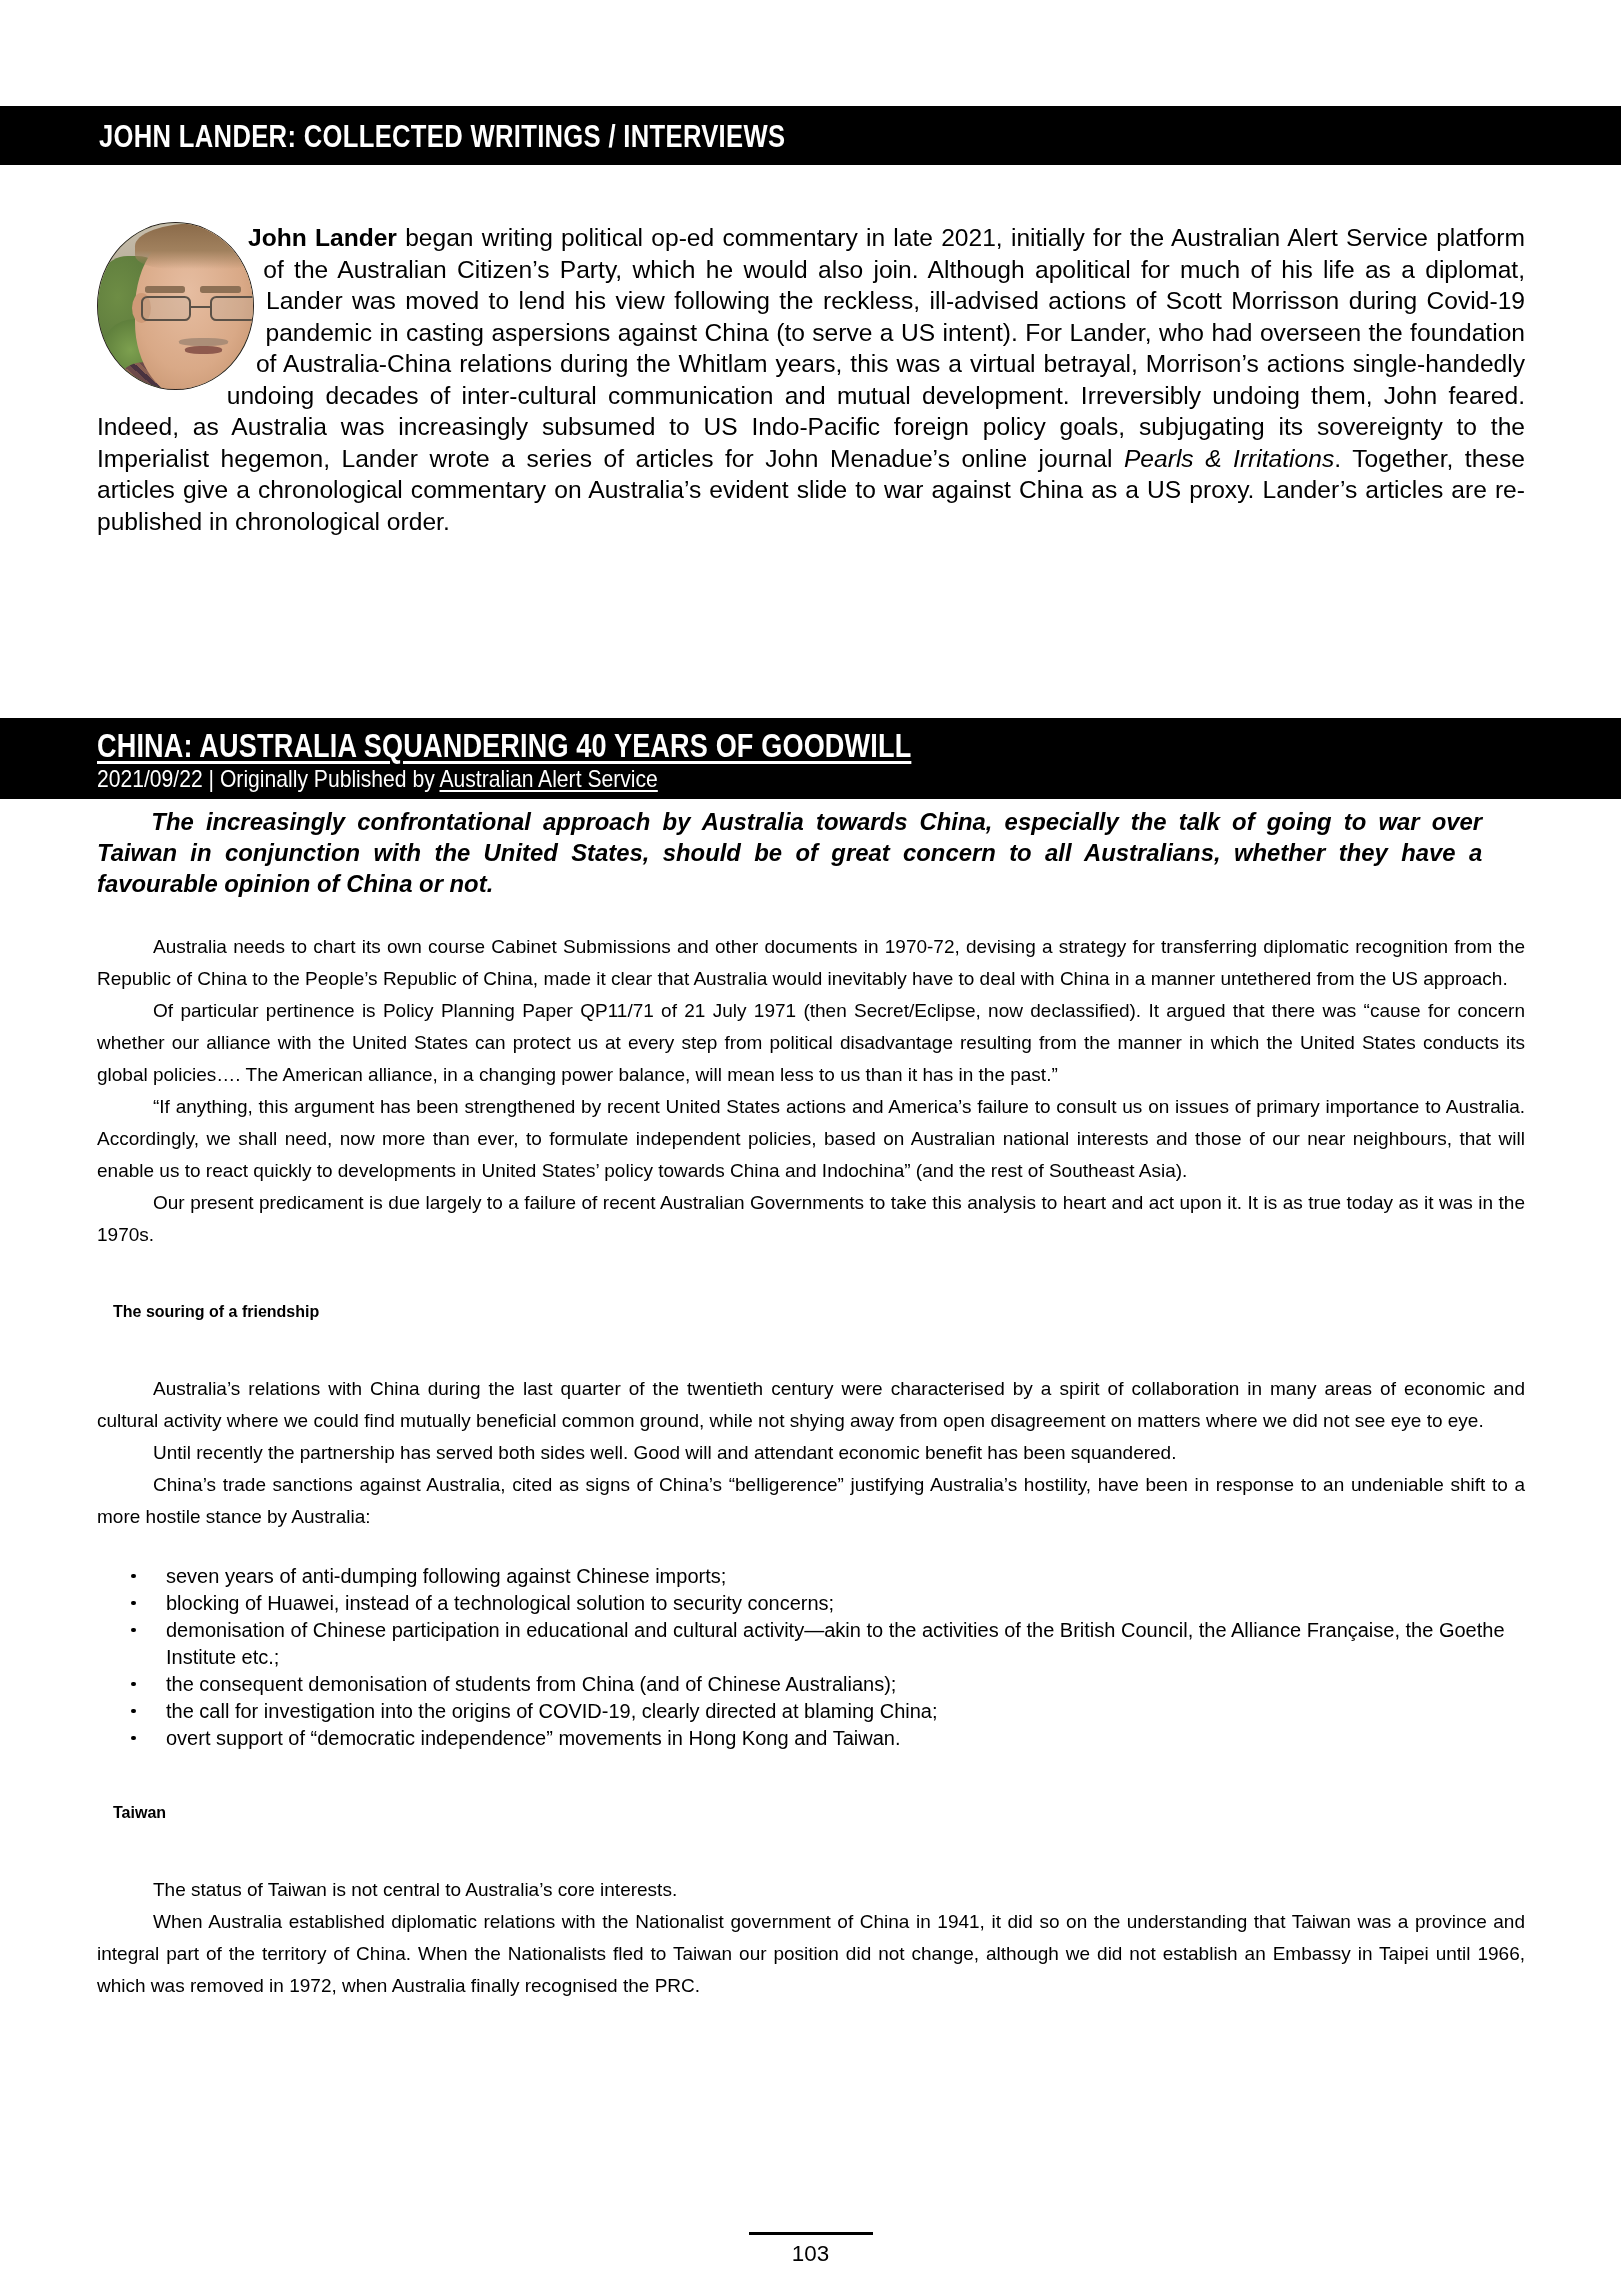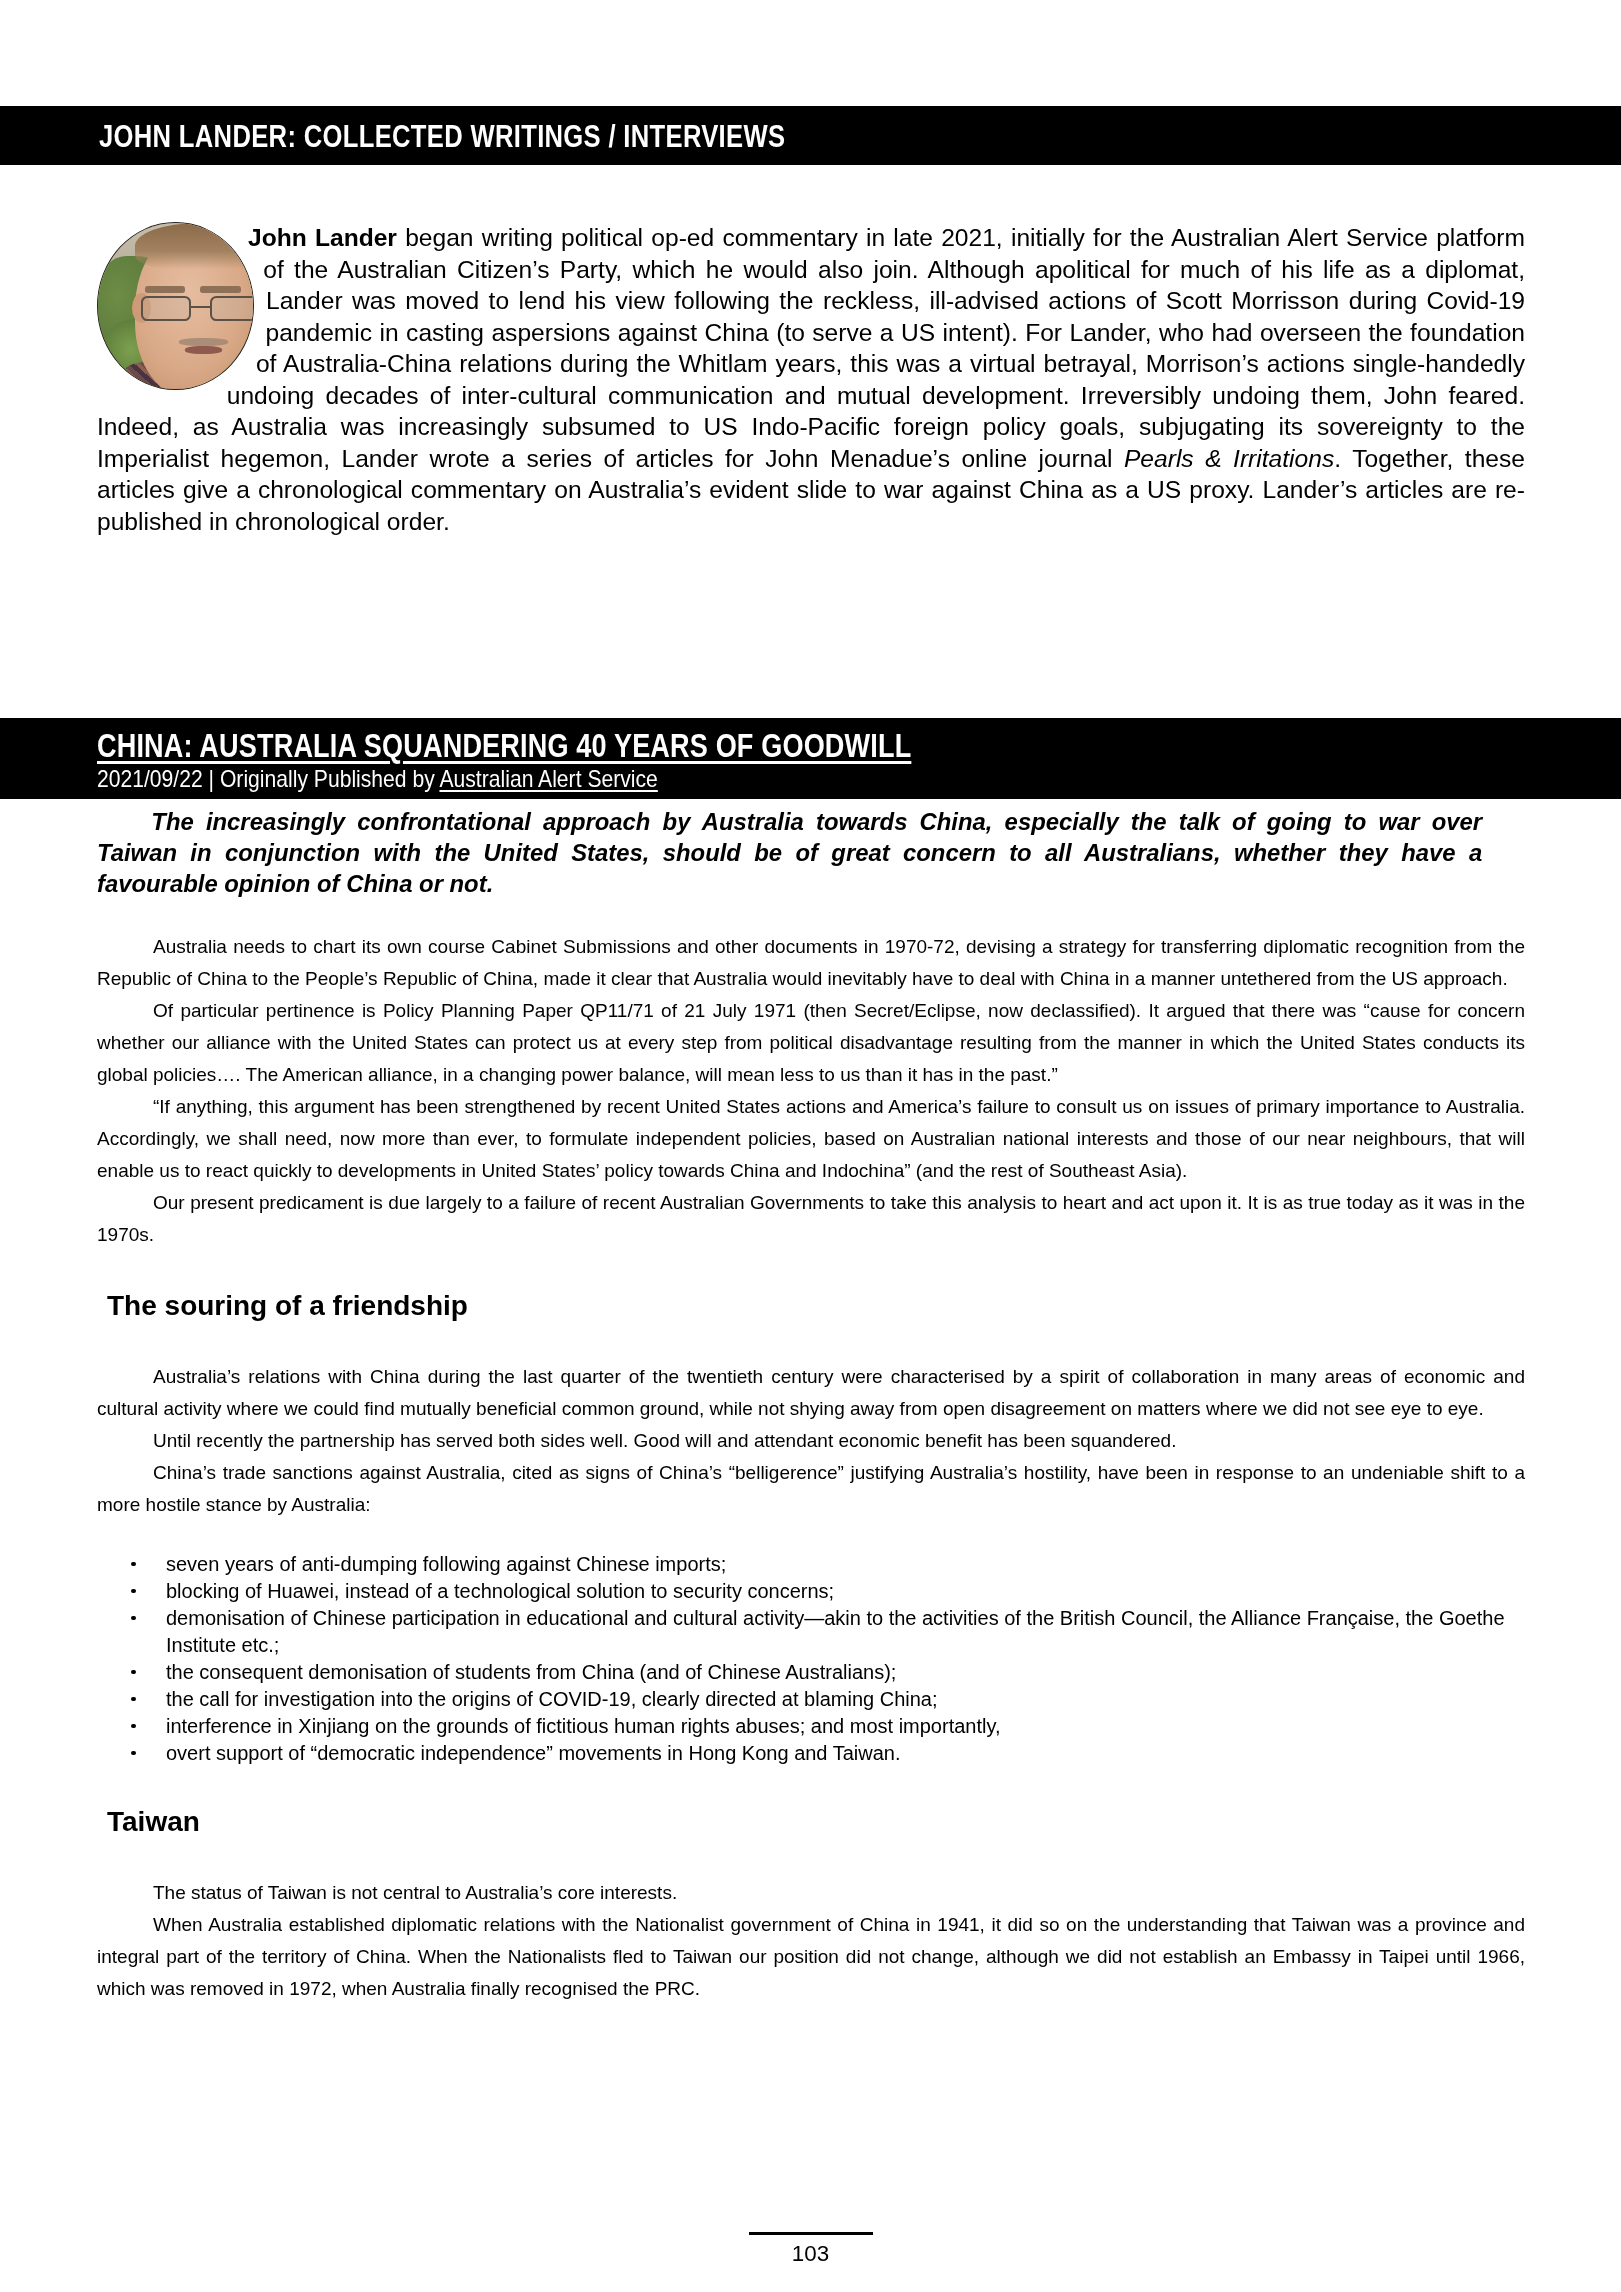--- a/index.html
+++ b/index.html
@@ -241,22 +241,22 @@
     line-height: 32px;
     text-align: justify;
     text-justify: inter-word;
     hyphens: manual;
   }
   p.para .ind { display: inline-block; width: 56px; }
   .gap-lead { height: 32px; }
   .gap-sec  { height: 30px; }
 
   h3.subhead {
-    margin: 10px;
-    font-size: 28px;
+    margin: 16px;
+    font-size: 16px;
     font-weight: bold;
     line-height: 30px;
   }
 
   ul.bullets {
     margin: 0;
     padding: 0;
     list-style: none;
     font-size: 20px;
     line-height: 27px;
@@ -361,21 +361,20 @@
     <p class="para"><span class="ind"></span><span>China’s trade sanctions against Australia, cited as signs of China’s “belligerence” justifying Australia’s hostility, have been in response to an undeniable shift to a more hostile stance by Australia:</span></p>
 
     <div class="gap-sec"></div>
 
     <ul class="bullets">
       <li><span class="dot"></span><span>seven years of anti-dumping following against Chinese imports;</span></li>
       <li><span class="dot"></span><span>blocking of Huawei, instead of a technological solution to security concerns;</span></li>
       <li><span class="dot"></span><span>demonisation of Chinese participation in educational and cultural activity—akin to the activities of the British Council, the Alliance Française, the Goethe Institute etc.;</span></li>
       <li><span class="dot"></span><span>the consequent demonisation of students from China (and of Chinese Australians);</span></li>
       <li><span class="dot"></span><span>the call for investigation into the origins of COVID-19, clearly directed at blaming China;</span></li>
-      <li><span class="dot"></span><span>interference in Xinjiang on the grounds of fictitious human rights abuses; and most importantly,</span></li>
       <li><span class="dot"></span><span>overt support of “democratic independence” movements in Hong Kong and Taiwan.</span></li>
     </ul>
 
     <div class="gap-sec"></div>
 
     <h3 class="subhead">Taiwan</h3>
 
     <div class="gap-sec"></div>
 
     <p class="para"><span class="ind"></span><span>The status of Taiwan is not central to Australia’s core interests.</span></p>

